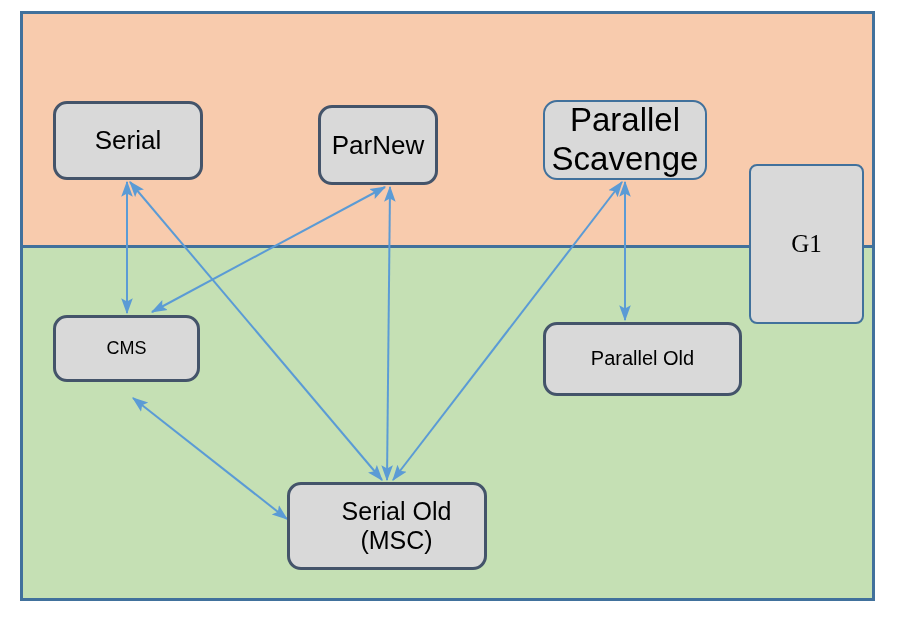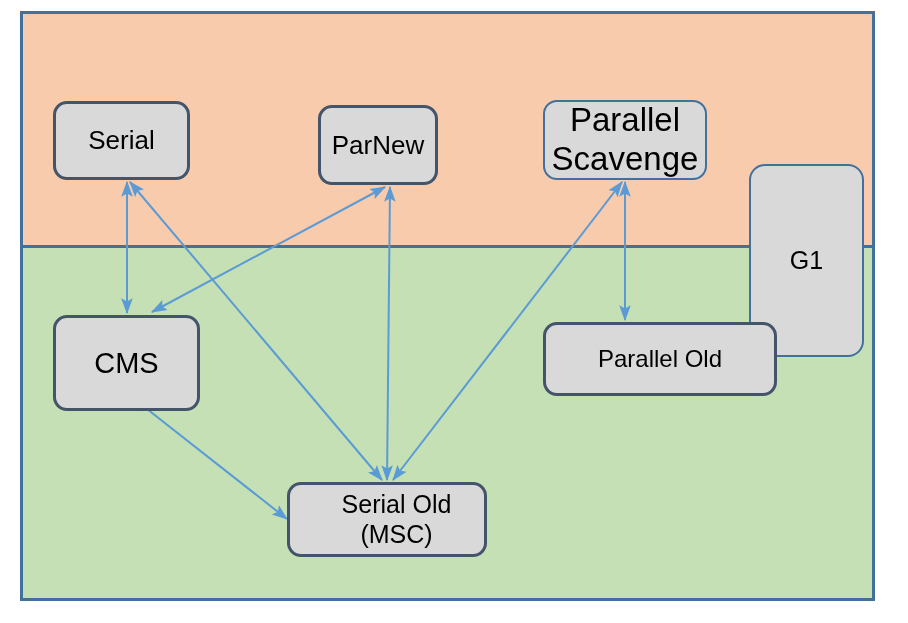--- a/index.html
+++ b/index.html
@@ -60,54 +60,55 @@
     display: flex;
     align-items: center;
     justify-content: center;
     text-align: center;
     color: #000000;
     line-height: 1.18;
     white-space: pre-line;
     z-index: 5;
   }
   #node-serial {
-    left: 53px; top: 101px; width: 137px; height: 79px;
+    left: 53px; top: 101px; width: 150px; height: 79px;
     font-size: 26px;
     border-color: #44546a;
     border-width: 3px;
   }
   #node-parnew {
     left: 318px; top: 105px; width: 120px; height: 80px;
     font-size: 26px;
     border-color: #44546a;
     border-width: 3px;
   }
   #node-parallel-scavenge {
     left: 543px; top: 100px; width: 164px; height: 80px;
     font-size: 33px;
   }
   #node-g1 {
-    left: 749px; top: 164px; width: 115px; height: 193px;
+    left: 749px; top: 164px; width: 115px; height: 160px;
     font-size: 25px;
-    border-radius: 16px;
+    border-radius: 8px;
+    font-family: Liberation Serif, serif;
   }
   #node-cms {
-    left: 53px; top: 315px; width: 147px; height: 96px;
-    font-size: 29px;
+    left: 53px; top: 315px; width: 147px; height: 67px;
+    font-size: 18px;
     border-color: #44546a;
     border-width: 3px;
   }
   #node-parallel-old {
-    left: 543px; top: 322px; width: 234px; height: 74px;
-    font-size: 24px;
+    left: 543px; top: 322px; width: 199px; height: 74px;
+    font-size: 20px;
     border-color: #44546a;
     border-width: 3px;
   }
   #node-serial-old {
-    left: 287px; top: 482px; width: 200px; height: 75px;
+    left: 287px; top: 482px; width: 200px; height: 88px;
     font-size: 25px;
     border-color: #44546a;
     border-width: 3px;
     padding-left: 19px;
   }
 </style>
 </head>
 <body>
 
 <div id="stage">

